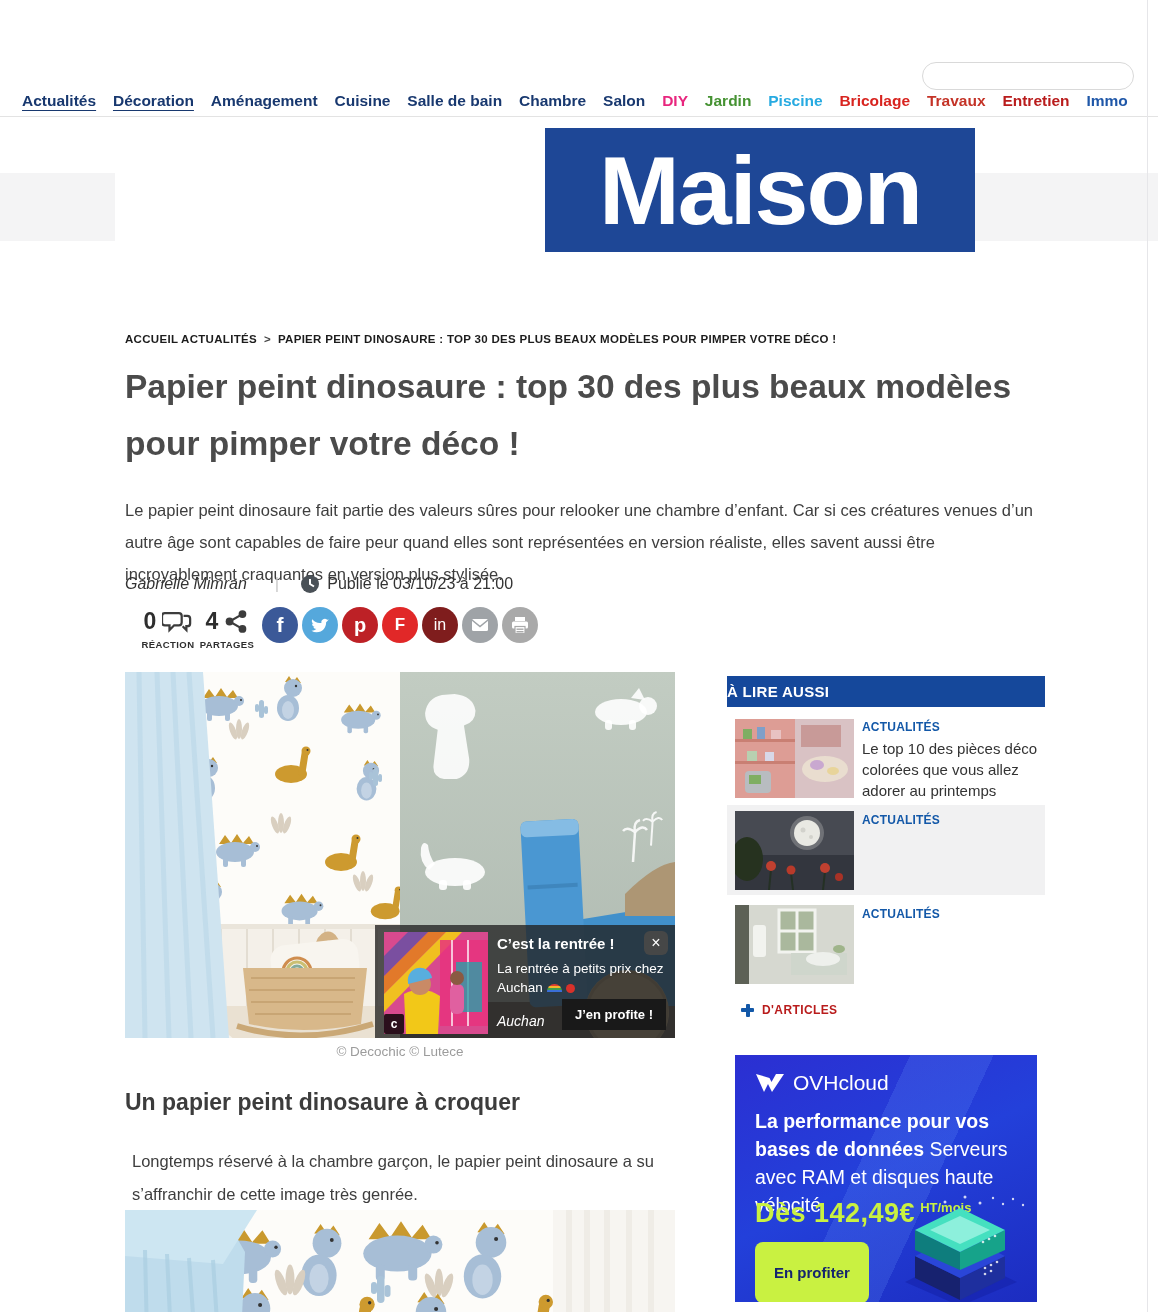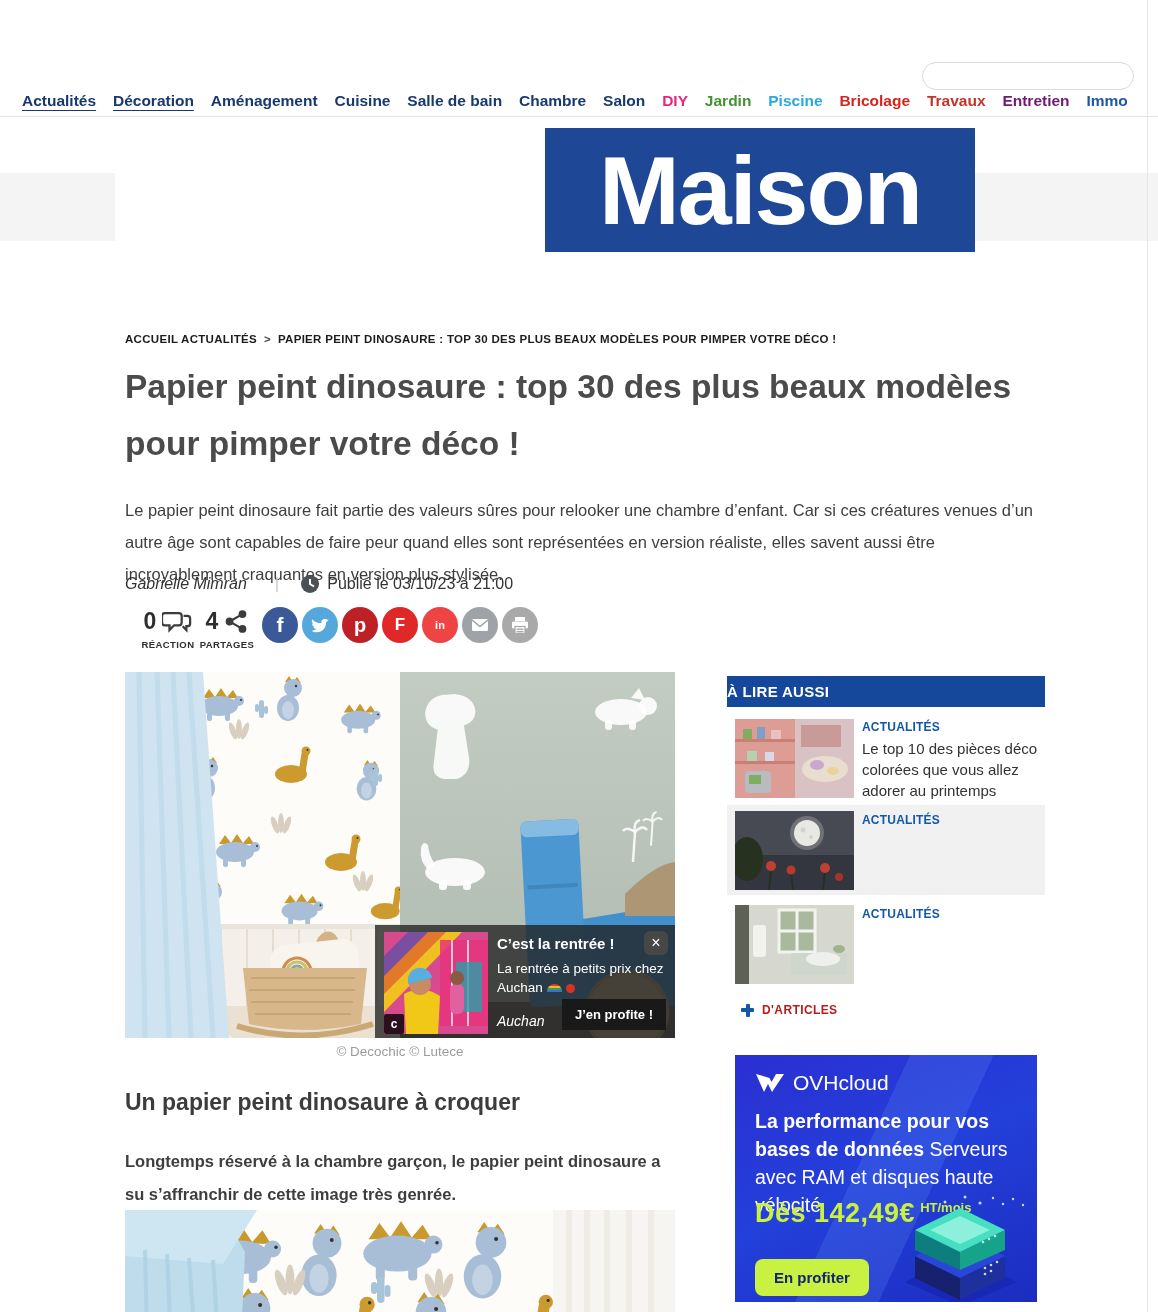--- a/index.html
+++ b/index.html
@@ -7,21 +7,21 @@
        font-family:"Liberation Sans",sans-serif;color:#3e3e3e;}
 
   
   .search-pill{position:absolute;left:922px;top:62px;width:212px;height:28px;border:1px solid #d9d9d9;
     border-radius:15px;background:#fff;outline:none;box-sizing:border-box;padding:0 12px;font-size:13px;}
   .nav-row{position:absolute;left:0;top:86px;width:1158px;height:31px;border-bottom:1px solid #e3e3e3;
     box-sizing:border-box;display:flex;align-items:center;justify-content:space-between;padding:0 30px 0 22px;}
   .nav-link{font-size:15.5px;font-weight:bold;text-decoration:none;cursor:pointer;white-space:nowrap;}
   .nav-navy{color:#18386f;} .nav-ul{text-decoration:underline;text-underline-offset:4px;}
   .nav-diy{color:#e8267e;} .nav-jardin{color:#459232;} .nav-piscine{color:#27aae1;}
-  .nav-bricolage{color:#d8241f;} .nav-travaux{color:#c43327;} .nav-entretien{color:#701a75;} .nav-immo{color:#1f57a8;}
+  .nav-bricolage{color:#d8241f;} .nav-travaux{color:#c43327;} .nav-entretien{color:#b91c1c;} .nav-immo{color:#1f57a8;}
 
   .gray-band{position:absolute;left:0;top:173px;width:1158px;height:68px;background:#f4f4f5;}
   .logo-panel{position:absolute;left:115px;top:126px;width:860px;height:131px;background:#fff;cursor:pointer;}
   .logo-minutes{position:absolute;left:6px;top:0;height:131px;line-height:138px;font-size:101px;
     color:#2b4da0;letter-spacing:-3px;}
   .logo-maison-box{position:absolute;left:430px;top:2px;width:430px;height:124px;background:#1e4796;
     display:flex;align-items:center;justify-content:center;}
   .logo-maison{font-size:97px;font-weight:bold;color:#fff;letter-spacing:-2px;line-height:1;}
 
   
@@ -45,21 +45,21 @@
   .stat-top{display:flex;align-items:center;gap:6px;height:30px;}
   .stat-count{font-size:23px;font-weight:bold;color:#2e2e2e;}
   .stat-label{font-size:9.5px;font-weight:bold;color:#2e2e2e;letter-spacing:.4px;margin-top:3px;}
   .social-row{position:absolute;left:262px;top:607px;display:flex;gap:4px;}
   .soc{width:36px;height:36px;border-radius:50%;display:flex;align-items:center;justify-content:center;
     color:#fff;cursor:pointer;box-sizing:border-box;}
   .soc-fb{background:#3b5998;font-size:21px;font-weight:bold;}
   .soc-tw{background:#55a8dc;}
   .soc-pin{background:#bd2126;font-size:20px;font-weight:bold;}
   .soc-flip{background:#e12828;font-size:17px;font-weight:bold;}
-  .soc-li{background:#ef4444;font-size:11px;font-weight:bold;}
+  .soc-li{background:#7f1d1d;font-size:16px;font-weight:normal;}
   .soc-mail{background:#9fa3a7;}
   .soc-print{background:#a9a9a9;}
 
   
   .main-image{position:absolute;left:125px;top:672px;width:550px;height:366px;overflow:hidden;background:#eee;}
   .img-svg{display:block;}
   .img-ad{position:absolute;left:250px;top:253px;width:300px;height:113px;background:rgba(33,33,33,.78);}
   .ad-thumb{position:absolute;left:9px;top:7px;width:104px;height:102px;overflow:hidden;}
   .ad-choices{position:absolute;left:9px;bottom:4px;width:20px;height:20px;background:rgba(0,0,0,.8);
     color:#fff;font-size:12px;font-weight:bold;display:flex;align-items:center;justify-content:center;border-radius:2px;}
@@ -69,21 +69,21 @@
     background:linear-gradient(180deg,#e23b2e 0 25%,#f4b32a 25% 50%,#3f9e4d 50% 75%,#3a6fd8 75% 100%);vertical-align:baseline;}
   .mini-apple{display:inline-block;width:9px;height:9px;border-radius:50%;background:#d8312a;vertical-align:middle;}
   .ad-advertiser{position:absolute;left:122px;bottom:9px;font-size:14px;font-style:italic;color:#fff;}
   .ad-cta{position:absolute;right:9px;bottom:8px;background:#191919;color:#fff;font-size:13px;font-weight:bold;
     padding:8px 13px;cursor:pointer;}
   .ad-close{position:absolute;top:6px;right:7px;width:24px;height:24px;border-radius:6px;background:rgba(72,72,72,.95);
     color:#fff;font-size:16px;display:flex;align-items:center;justify-content:center;cursor:pointer;}
 
   .photo-credit{position:absolute;left:125px;top:1044px;width:550px;text-align:center;font-size:13.5px;color:#9c9c9c;}
   .section-heading{position:absolute;left:125px;top:1089px;font-size:23px;font-weight:bold;color:#3c3c3c;margin:0;}
-  .section-text{position:absolute;left:125px;top:1128px;width:548px;font-size:16.5px;line-height:33px;color:#3e3e3e;font-weight:bold;}
+  .section-text{position:absolute;left:132px;top:1128px;width:548px;font-size:16.5px;line-height:33px;color:#3e3e3e;}
   .bottom-image{position:absolute;left:125px;top:1210px;width:550px;height:102px;overflow:hidden;background:#fdfcf9;}
 
   
   .sb-header{position:absolute;left:727px;top:676px;width:318px;height:31px;background:#15489b;color:#fff;
     font-size:15px;font-weight:bold;line-height:31px;box-sizing:border-box;letter-spacing:.3px;}
   .sb-item{position:absolute;left:727px;width:318px;cursor:pointer;}
   .sb-i1{top:715px;height:86px;} .sb-i2{top:805px;height:90px;background:#f1f1f2;} .sb-i3{top:899px;height:90px;}
   .sb-thumb{position:absolute;left:8px;top:4px;width:119px;height:79px;overflow:hidden;}
   .sb-cat{position:absolute;left:135px;top:5px;font-size:12px;font-weight:bold;color:#1358a8;letter-spacing:.2px;}
   .sb-title{position:absolute;left:135px;top:23px;width:176px;font-size:15px;line-height:21px;color:#333;}
@@ -98,22 +98,22 @@
   .ovh{position:absolute;left:735px;top:1055px;width:302px;height:247px;overflow:hidden;cursor:pointer;
     background:linear-gradient(155deg,#2b2fd2 0%,#2340da 48%,#1c2cc0 100%);}
   .ovh::before{content:"";position:absolute;inset:0;
     background:linear-gradient(115deg,transparent 42%,rgba(110,160,255,.18) 42%,rgba(110,160,255,.18) 62%,transparent 62%);}
   .ovh-logo-row{position:absolute;left:20px;top:16px;display:flex;align-items:center;gap:8px;}
   .ovh-brand{font-size:21px;color:#fff;}
   .ovh-headline{position:absolute;left:20px;top:52px;width:264px;font-size:19.5px;line-height:28px;color:#fff;}
   .ovh-price-row{position:absolute;left:20px;top:143px;color:#c9f141;}
   .ovh-price{font-size:27px;font-weight:bold;letter-spacing:.5px;}
   .ovh-price-suffix{font-size:13px;font-weight:bold;vertical-align:10px;margin-left:5px;}
-  .ovh-cta{position:absolute;left:20px;top:204px;background:#c9f141;color:#15256e;font-size:15px;font-weight:bold;
-    padding:10px 19px;border-radius:8px;cursor:pointer;}
+  .ovh-cta{position:absolute;left:20px;top:187px;background:#c9f141;color:#15256e;font-size:15px;font-weight:bold;
+    padding:22px 19px;border-radius:8px;cursor:pointer;}
   .ovh-server{position:absolute;right:2px;bottom:-2px;}
 
   .scroll-line{position:absolute;left:1147px;top:0;width:1px;height:1312px;background:#e6e6e9;}
 </style>
 </head>
 <body>
 
 <svg width="0" height="0" style="position:absolute" aria-hidden="true">
   <defs>
     <g id="d-stego">

